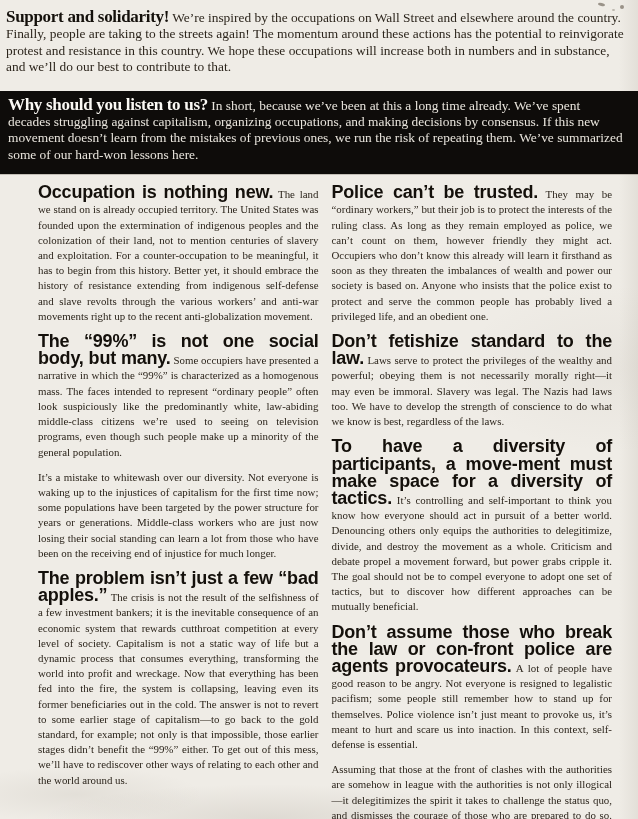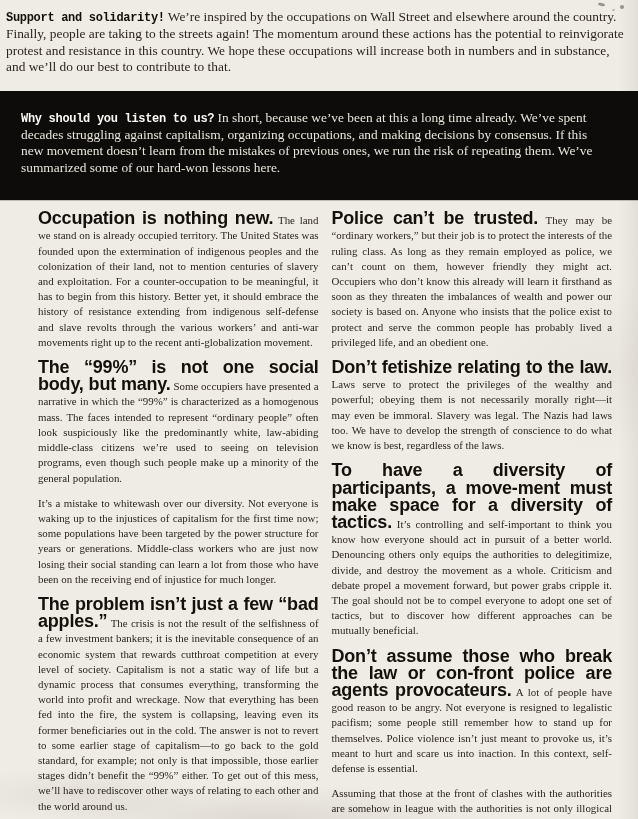--- a/index.html
+++ b/index.html
@@ -18,34 +18,34 @@
     font-family: "Liberation Serif", "DejaVu Serif", serif;
     color: #2c251c;
   }
   .intro {
     margin: 0;
     padding: 9px 10px 0 6px;
     font-size: 13.4px;
     line-height: 16.4px;
   }
   .lead-sans {
-    font-family: Liberation Mono, monospace;
+    font-family: Liberation Serif, serif;
     font-weight: 700;
     letter-spacing: -0.3px;
-    font-size: 12px;
+    font-size: 17px;
     color: #14100b;
   }
   .banner {
     margin-top: 15px;
     background: #0e0c0a;
     color: #e9e5dd;
     padding: 6px 14px 11px 8px;
     box-shadow: 0 1px 0 rgba(60,52,40,0.25);
   }
-  .banner p { margin: 13px; font-size: 13.4px; line-height: 16.4px; }
+  .banner p { margin: 0; font-size: 13.4px; line-height: 16.4px; }
   .banner .lead-sans { color: #fbf9f4; }
   .cols {
     display: flex;
     gap: 13px;
     margin: 11px 26px 0 38px;
   }
   .col { flex: 1; min-width: 0; }
   .col p {
     margin: 0 0 10px;
     font-size: 10.9px;
@@ -84,21 +84,21 @@
 
     <div class="col">
       <p><strong class="run-in">Occupation is nothing new.</strong> <span>The land we stand on is already occupied territory. The United States was founded upon the extermination of indigenous peoples and the colonization of their land, not to mention centuries of slavery and exploitation. For a counter-occupation to be meaningful, it has to begin from this history. Better yet, it should embrace the history of resistance extending from indigenous self-defense and slave revolts through the various workers’ and anti-war movements right up to the recent anti-globalization movement.</span></p>
       <p><strong class="run-in">The “99%” is not one social body, but many.</strong> <span>Some occupiers have presented a narrative in which the “99%” is characterized as a homogenous mass. The faces intended to represent “ordinary people” often look suspiciously like the predominantly white, law-abiding middle-class citizens we’re used to seeing on television programs, even though such people make up a minority of the general population.</span></p>
       <p><span>It’s a mistake to whitewash over our diversity. Not everyone is waking up to the injustices of capitalism for the first time now; some populations have been targeted by the power structure for years or generations. Middle-class workers who are just now losing their social standing can learn a lot from those who have been on the receiving end of injustice for much longer.</span></p>
       <p><strong class="run-in">The problem isn’t just a few “bad apples.”</strong> <span>The crisis is not the result of the selfishness of a few investment bankers; it is the inevitable consequence of an economic system that rewards cutthroat competition at every level of society. Capitalism is not a static way of life but a dynamic process that consumes everything, transforming the world into profit and wreckage. Now that everything has been fed into the fire, the system is collapsing, leaving even its former beneficiaries out in the cold. The answer is not to revert to some earlier stage of capitalism—to go back to the gold standard, for example; not only is that impossible, those earlier stages didn’t benefit the “99%” either. To get out of this mess, we’ll have to rediscover other ways of relating to each other and the world around us.</span></p>
     </div>
 
     <div class="col">
       <p><strong class="run-in">Police can’t be trusted.</strong> <span>They may be “ordinary workers,” but their job is to protect the interests of the ruling class. As long as they remain employed as police, we can’t count on them, however friendly they might act. Occupiers who don’t know this already will learn it firsthand as soon as they threaten the imbalances of wealth and power our society is based on. Anyone who insists that the police exist to protect and serve the common people has probably lived a privileged life, and an obedient one.</span></p>
-      <p><strong class="run-in">Don’t fetishize relating to the law.</strong> <span>Laws serve to protect the privileges of the wealthy and powerful; obeying them is not necessarily morally right—it may even be immoral. Slavery was legal. The Nazis had laws too. We have to develop the strength of conscience to do what we know is best, regardless of the laws.</span></p>
+      <p><strong class="run-in">Don’t fetishize standard to the law.</strong> <span>Laws serve to protect the privileges of the wealthy and powerful; obeying them is not necessarily morally right—it may even be immoral. Slavery was legal. The Nazis had laws too. We have to develop the strength of conscience to do what we know is best, regardless of the laws.</span></p>
       <p><strong class="run-in">To have a diversity of participants, a move-ment must make space for a diversity of tactics.</strong> <span>It’s controlling and self-important to think you know how everyone should act in pursuit of a better world. Denouncing others only equips the authorities to delegitimize, divide, and destroy the movement as a whole. Criticism and debate propel a movement forward, but power grabs cripple it. The goal should not be to compel everyone to adopt one set of tactics, but to discover how different approaches can be mutually beneficial.</span></p>
       <p><strong class="run-in">Don’t assume those who break the law or con-front police are agents provocateurs.</strong> <span>A lot of people have good reason to be angry. Not everyone is resigned to legalistic pacifism; some people still remember how to stand up for themselves. Police violence isn’t just meant to provoke us, it’s meant to hurt and scare us into inaction. In this context, self-defense is essential.</span></p>
       <p><span>Assuming that those at the front of clashes with the authorities are somehow in league with the authorities is not only illogical—it delegitimizes the spirit it takes to challenge the status quo, and dismisses the courage of those who are prepared to do so. This allegation is typical of privileged people who have been taught to trust the authorities and fear everyone who disobeys them.</span></p>
     </div>
 
   </div>
 
 </div>
 
 </body></html>

